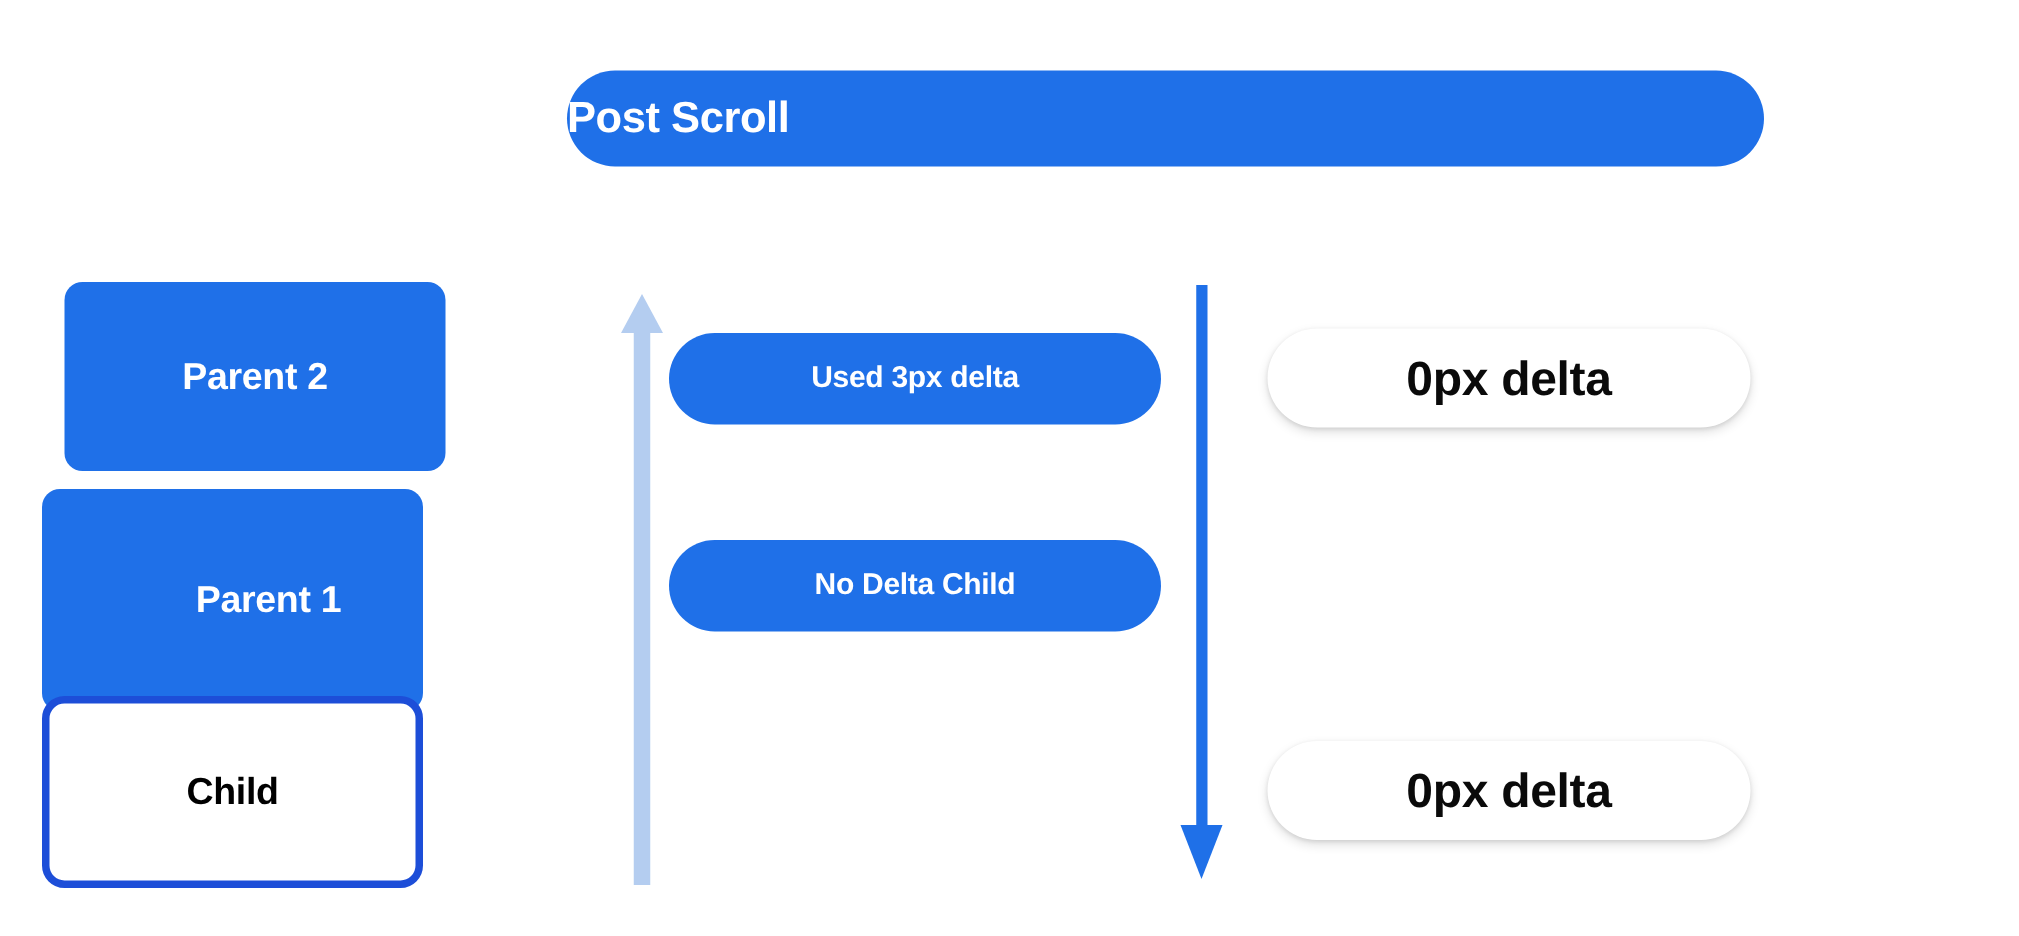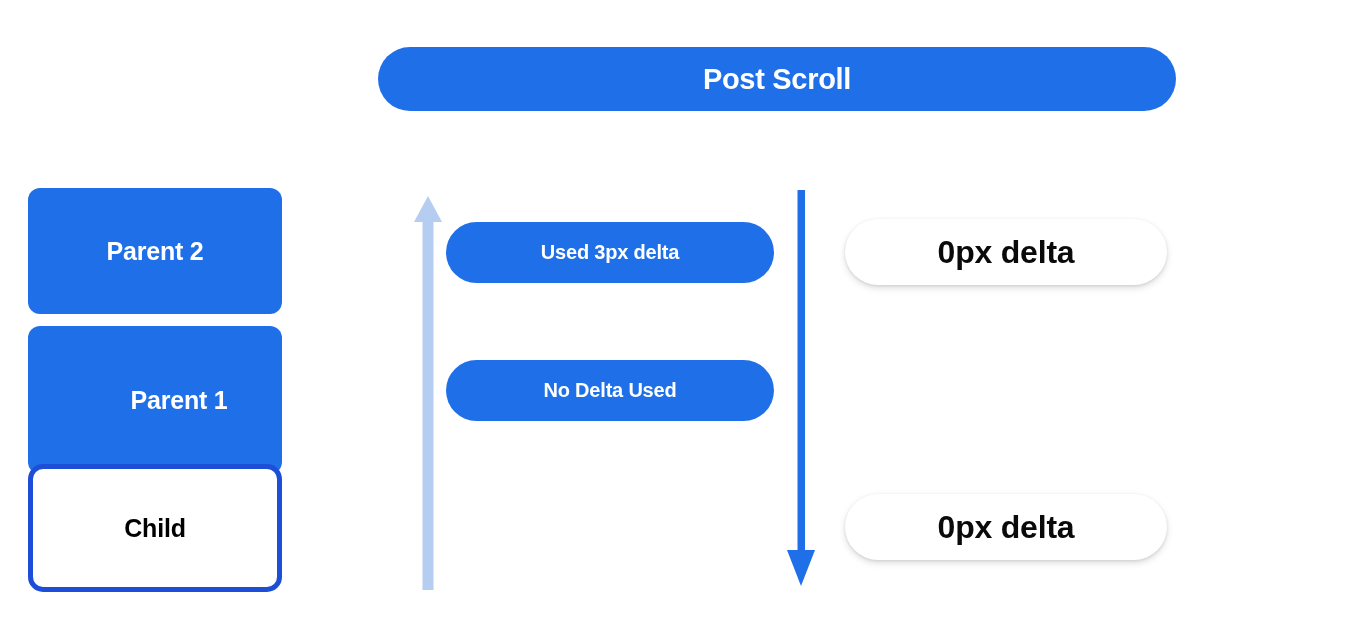--- a/index.html
+++ b/index.html
@@ -24,21 +24,20 @@
   .title-banner {
     position: absolute;
     left: 378px;
     top: 47px;
     width: 798px;
     height: 64px;
     background: #1f70e8;
     border-radius: 32px;
     display: flex;
     align-items: center;
-    justify-content: center;
   }
   .title-banner .title-text {
     color: #ffffff;
     font-size: 29px;
     font-weight: bold;
     letter-spacing: -0.3px;
   }
 
   
   .node-box {
@@ -61,21 +60,21 @@
   }
   .node-filled .node-label { color: #ffffff; }
 
   .node-outlined {
     background: #ffffff;
     border: 5px solid #1d4ed8;
     border-radius: 15px;
   }
   .node-outlined .node-label { color: #000000; }
 
-  #box-parent2 { top: 188px; height: 126px; }
+  #box-parent2 { top: 188px; height: 126px; margin-left: 15px; }
   #box-parent1 { top: 326px; height: 148px; padding-left: 48px; }
   #box-child   { top: 464px; height: 128px; }
 
   
   .arrow-svg {
     position: absolute;
     pointer-events: none;
   }
   #arrow-up   { left: 404px; top: 190px; width: 56px; height: 400px; }
   #arrow-down { left: 776px; top: 190px; width: 56px; height: 400px; }
@@ -147,21 +146,21 @@
   <svg class="arrow-svg" id="arrow-down" viewBox="0 0 56 400">
     <rect x="21.5" y="0" width="7.5" height="372" fill="#1f70e8"></rect>
     <polygon points="25,396 39,360 11,360" fill="#1f70e8"></polygon>
   </svg>
 
   <div class="pill pill-blue" id="pill-used-delta">
     <span class="pill-label">Used 3px delta</span>
   </div>
 
   <div class="pill pill-blue" id="pill-no-delta">
-    <span class="pill-label">No Delta Used</span>
+    <span class="pill-label">No Delta Child</span>
   </div>
 
   <div class="pill pill-white" id="pill-delta-top">
     <span class="pill-label">0px delta</span>
   </div>
 
   <div class="pill pill-white" id="pill-delta-bottom">
     <span class="pill-label">0px delta</span>
   </div>
 

